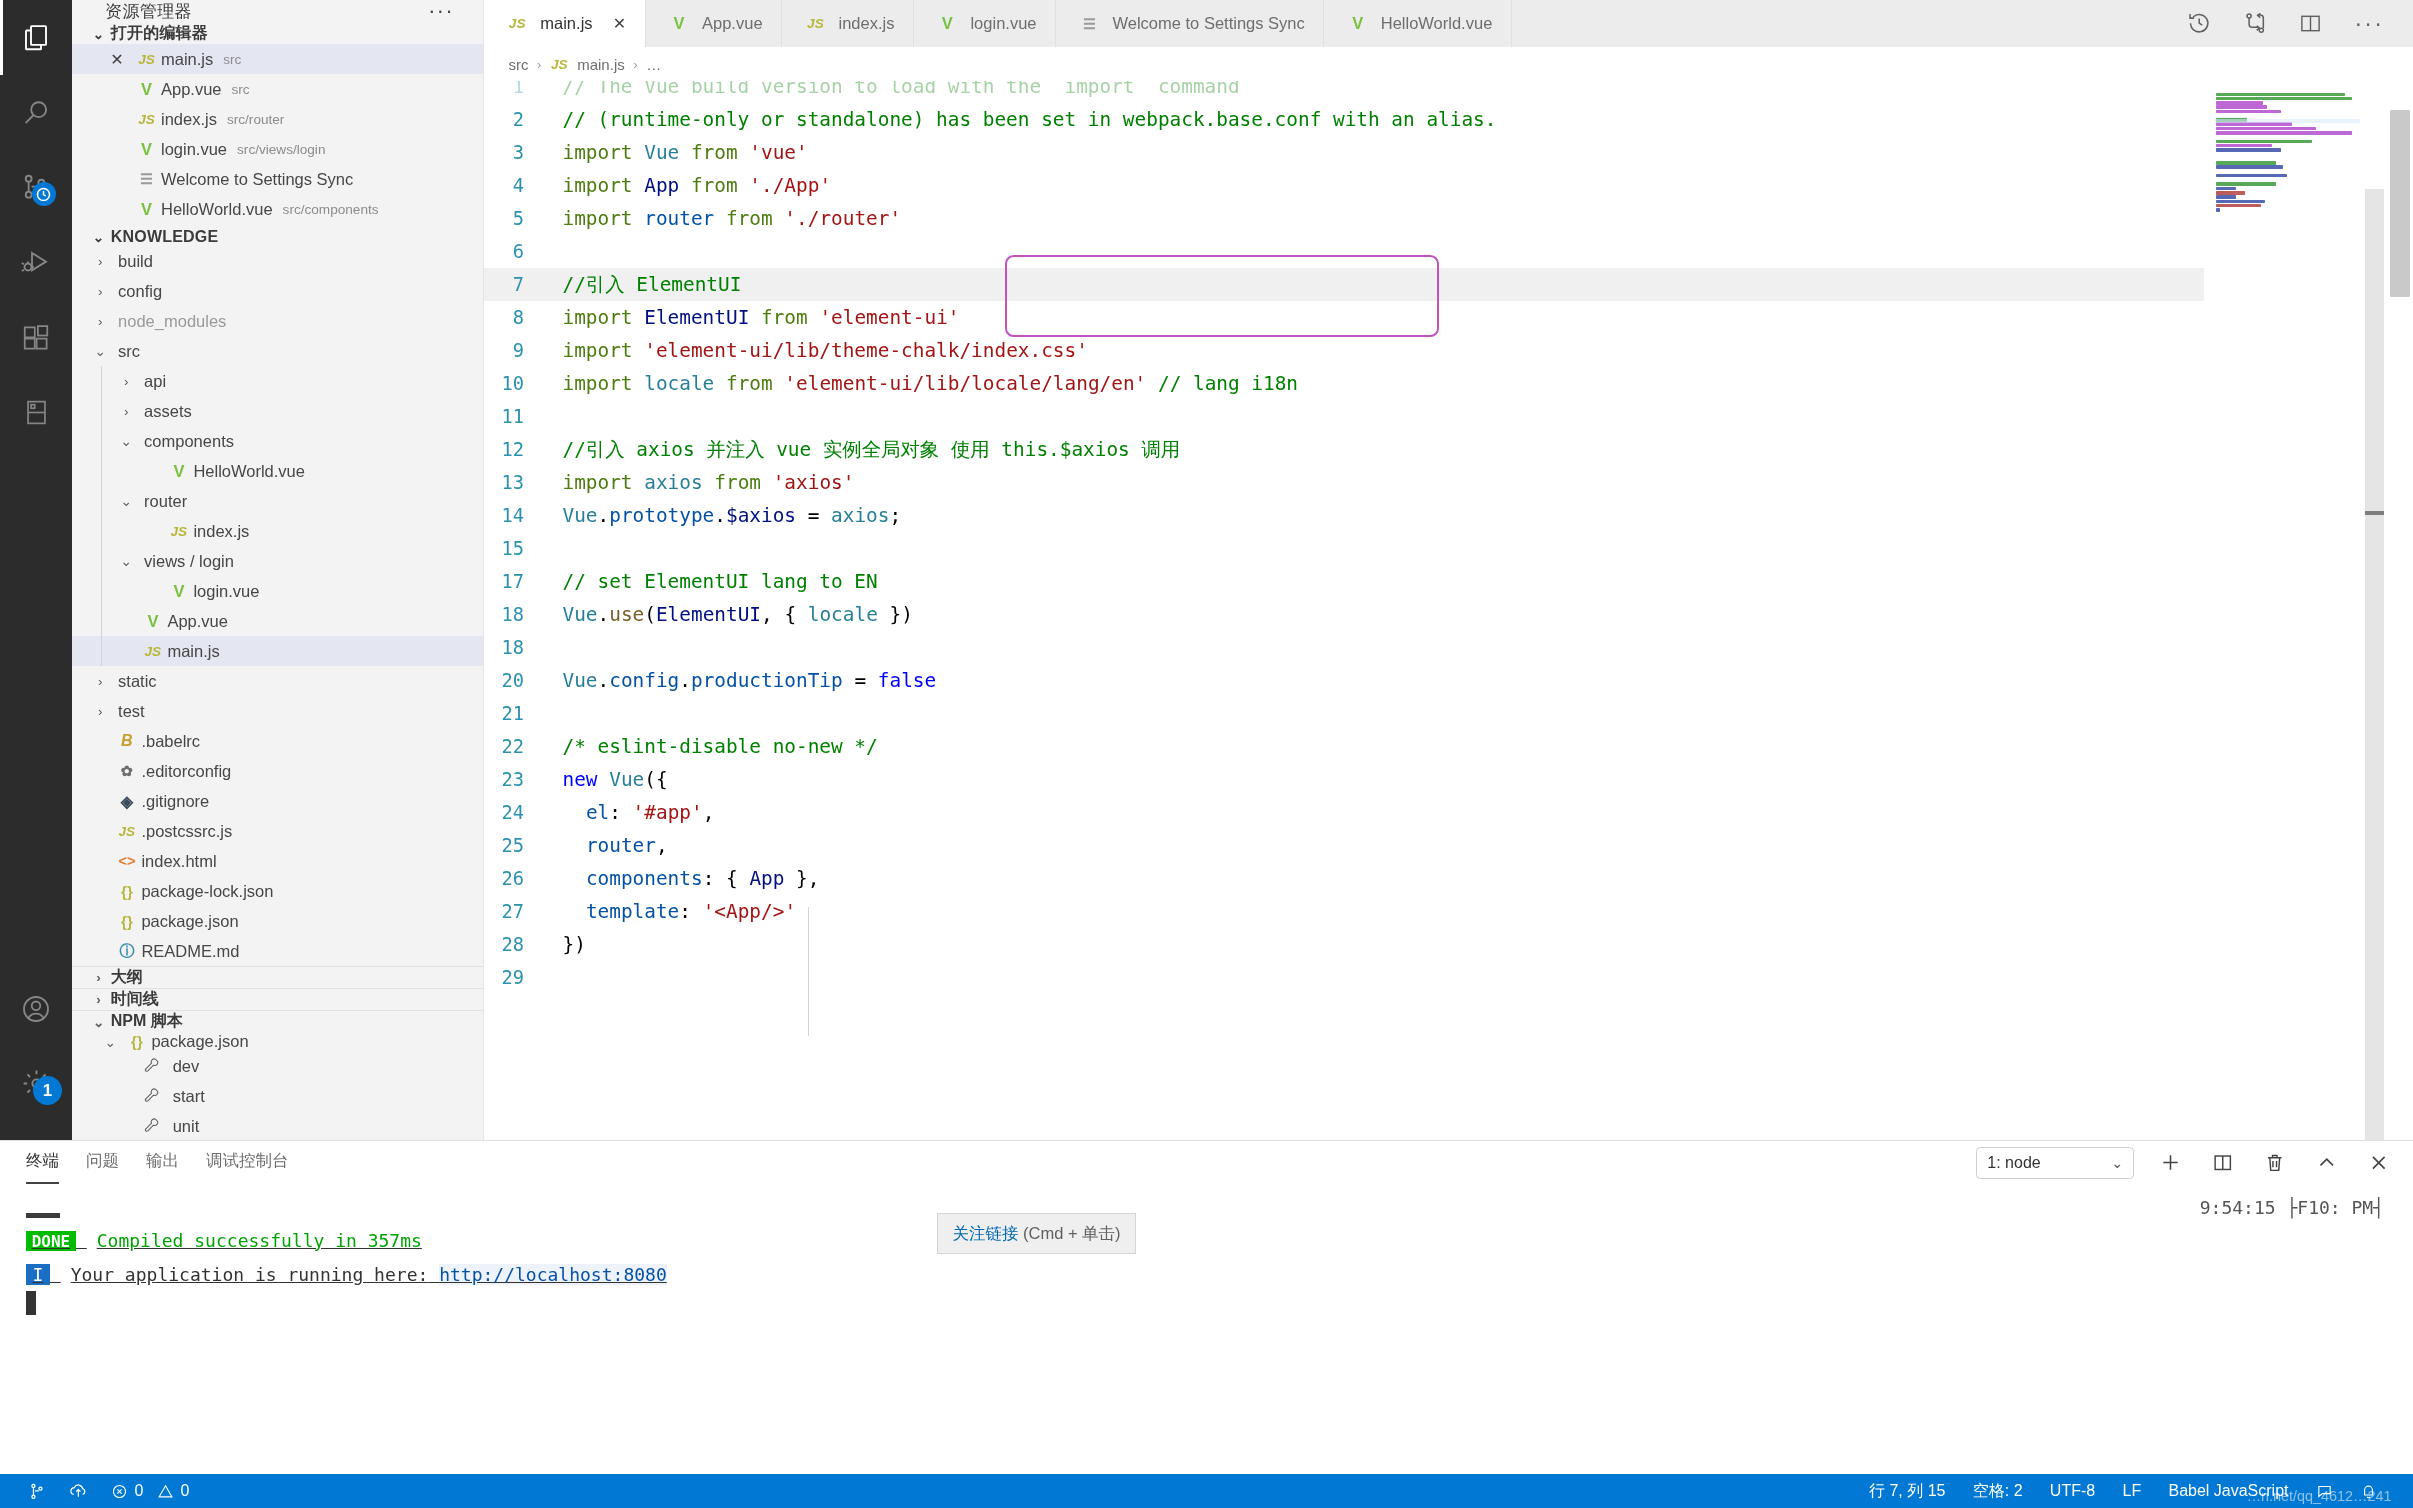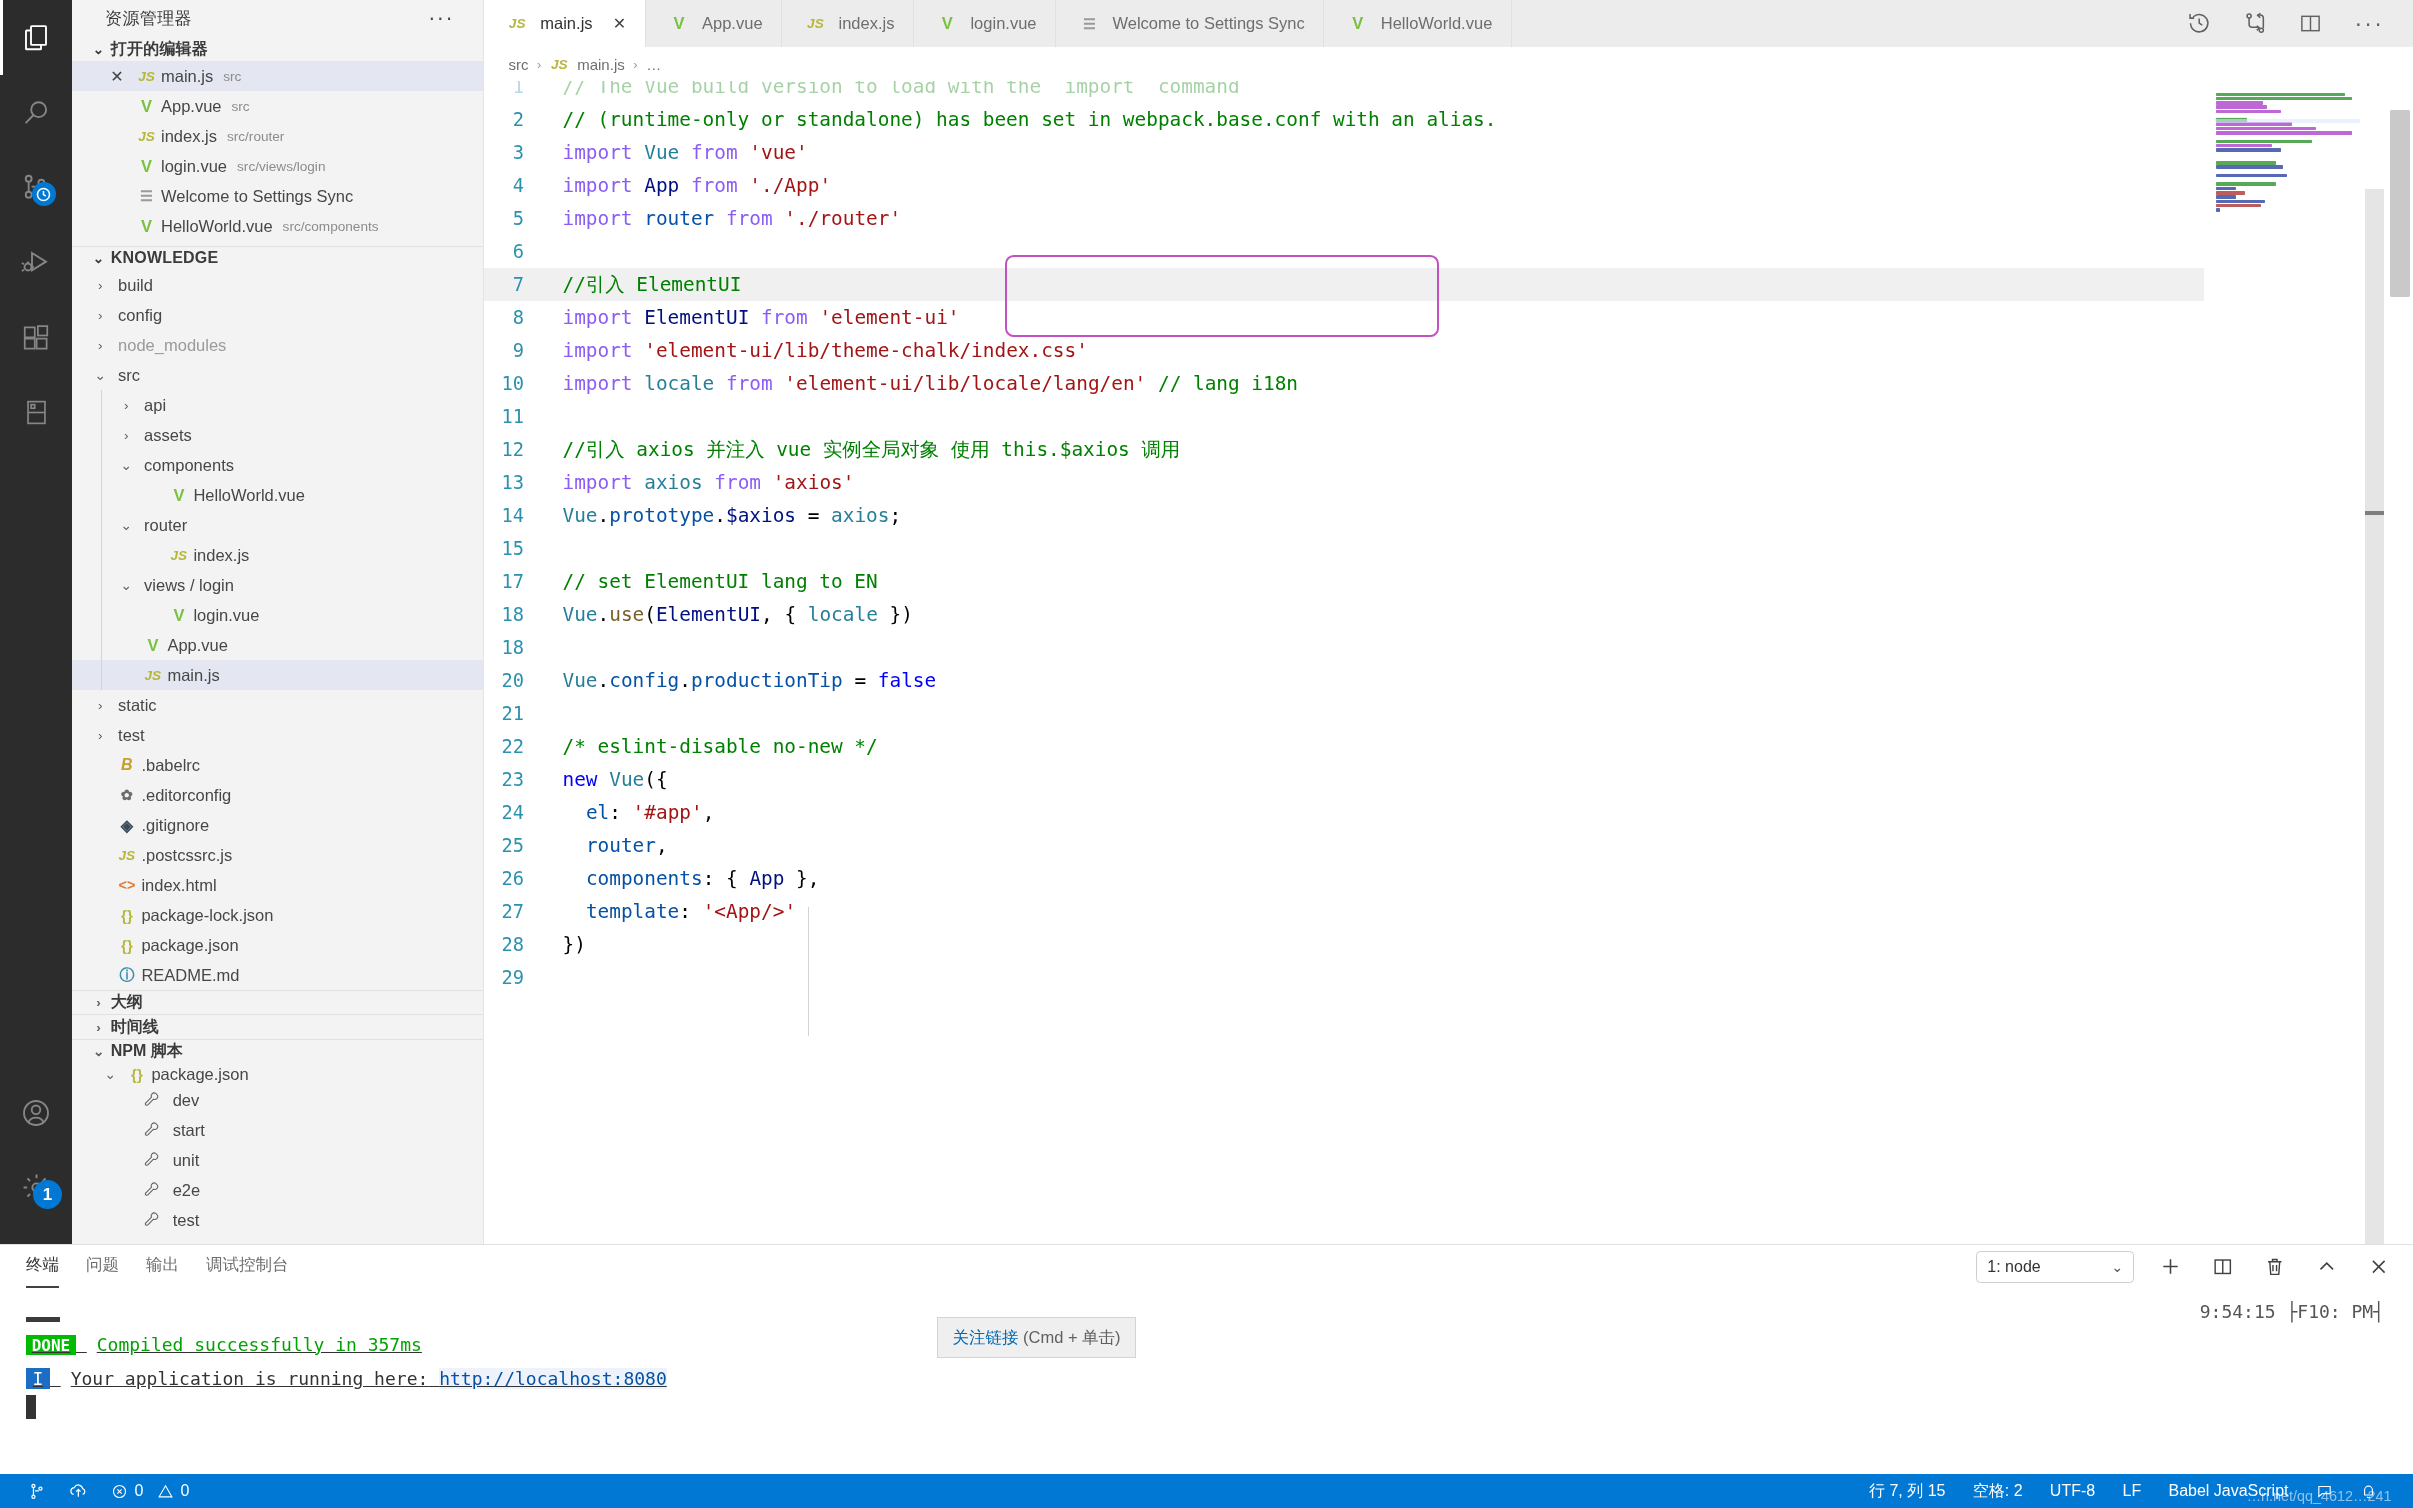--- a/index.html
+++ b/index.html
@@ -128,21 +128,21 @@
   .lnum {
     width: 57px; text-align: right; padding-right: 17px;
     color: #2b91af; flex-shrink: 0; font-size: 18.7px;
   }
   .ctext { padding-left: 21.5px; }
   .cline.hl { background: #f0f0f0; }
   .cline.hl .lnum { color:#2b91af; }
 
   
   .t-com  { color: #008000; }
-  .t-kw   { color: #8b5cf6; }
+  .t-kw   { color: #4d7c0f; }
   .t-var  { color: #001080; }
   .t-str  { color: #a31515; }
   .t-ctl  { color: #0000ff; }
   .t-obj  { color: #267f99; }
   .t-fn   { color: #795e26; }
   .t-pl   { color: #000000; }
   .t-prop { color: #0451a5; }
 
   .sel-box {
     position: absolute;
@@ -160,21 +160,21 @@
   .mm-hl { position:absolute; left:0; right:0; background:#dbeafe; }
   .mm-slider { position:absolute; right:0; width: 18.7px; background: rgba(0,0,0,0.10); }
   .mm-thumb { position:absolute; right:0; width: 18.7px; background: rgba(0,0,0,0.45); height: 4.3px;}
   .editor-scrollbar {
     position:absolute; right:0; top:0; width: 29px; bottom:0; background:#fff;
   }
   .esb-thumb { position:absolute; right: 2.9px; width: 20px; background: rgba(100,100,100,0.35); border-radius: 1.4px;}
 
   
   .panel {
-    height: 230px; background: #ffffff; border-top: 0.7px solid #e0e0e0;
+    height: 334px; background: #ffffff; border-top: 0.7px solid #e0e0e0;
     flex-shrink: 0; position: relative;
   }
   .panel-tabs {
     height: 45px; display:flex; align-items:center; gap: 27px;
     padding-left: 26px; font-size: 16.5px; color: #6e6e6e;
   }
   .panel-tab { position: relative; padding-bottom: 4.3px; }
   .panel-tab.active { color: #333333; }
   .panel-tab.active::after {
     content:""; position:absolute; left: 0; right: 0; bottom: -7.2px;

